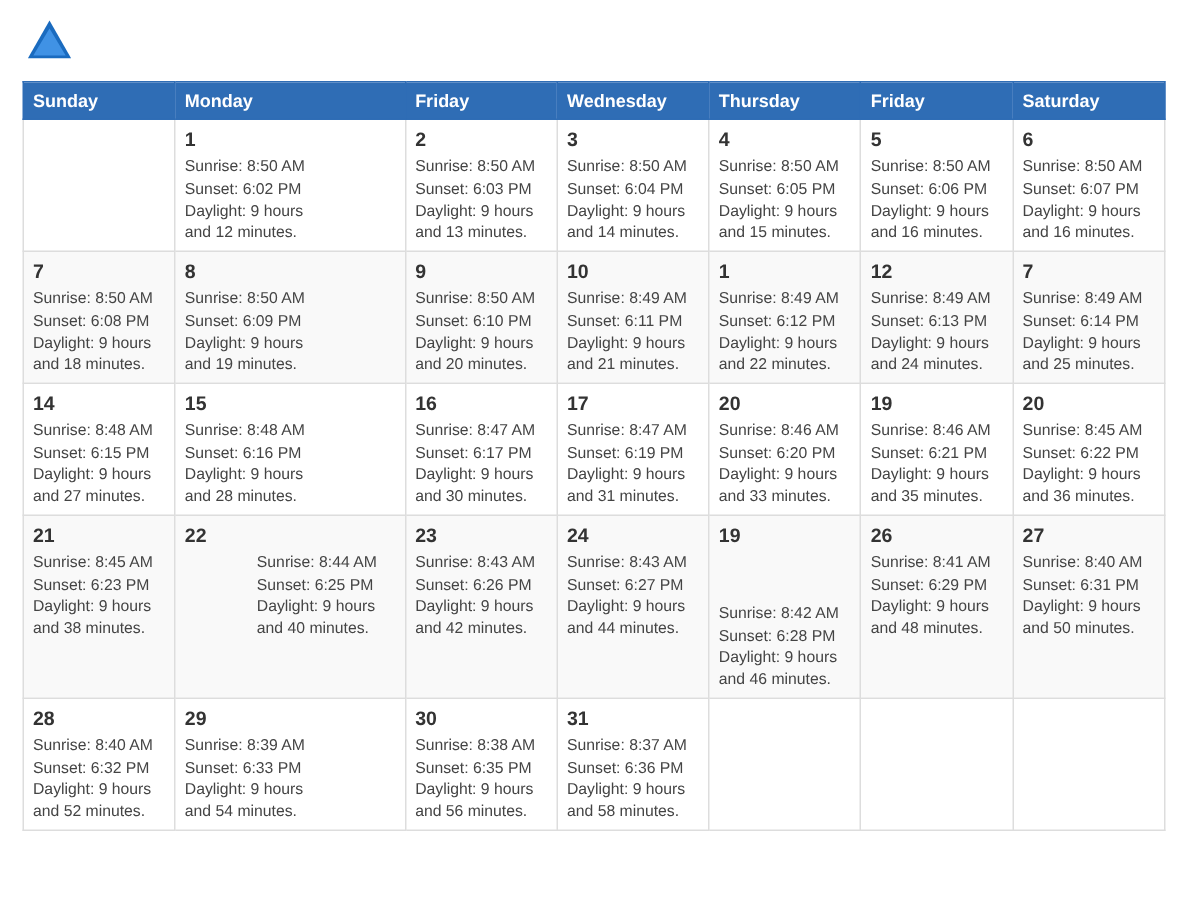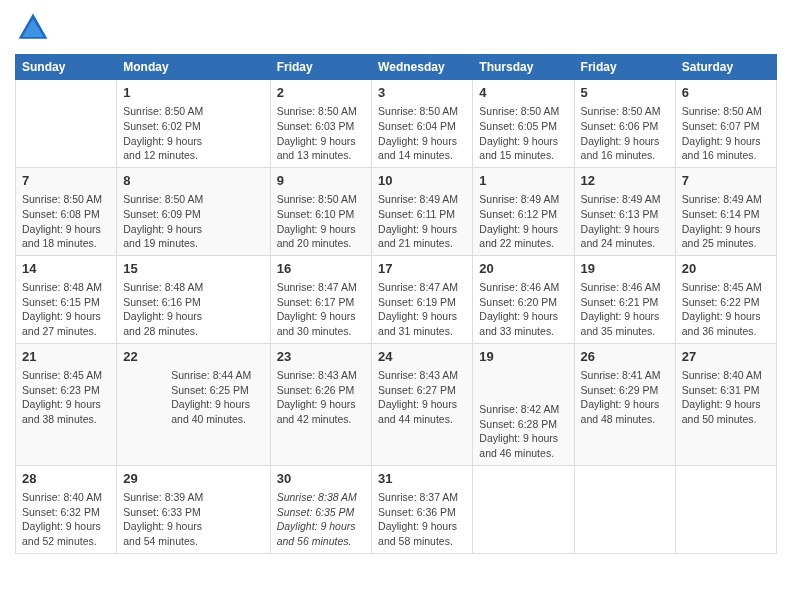--- a/index.html
+++ b/index.html
@@ -337,21 +337,21 @@
           </td>
           <td>
             <span class="day-num">29</span>
             <div class="day-info" style="white-space: pre-line;">Sunrise: 8:39 AM
 Sunset: 6:33 PM
 Daylight: 9 hours
 and 54 minutes.</div>
           </td>
           <td>
             <span class="day-num">30</span>
-            <div class="day-info" style="white-space: pre-line; font-style: italic;">Sunrise: 8:38 AM
+            <div class="day-info" style="white-space: pre-line;">Sunrise: 8:38 AM
 Sunset: 6:35 PM
 Daylight: 9 hours
 and 56 minutes.</div>
           </td>
           <td>
             <span class="day-num">31</span>
             <div class="day-info" style="white-space: pre-line;">Sunrise: 8:37 AM
 Sunset: 6:36 PM
 Daylight: 9 hours
 and 58 minutes.</div>

